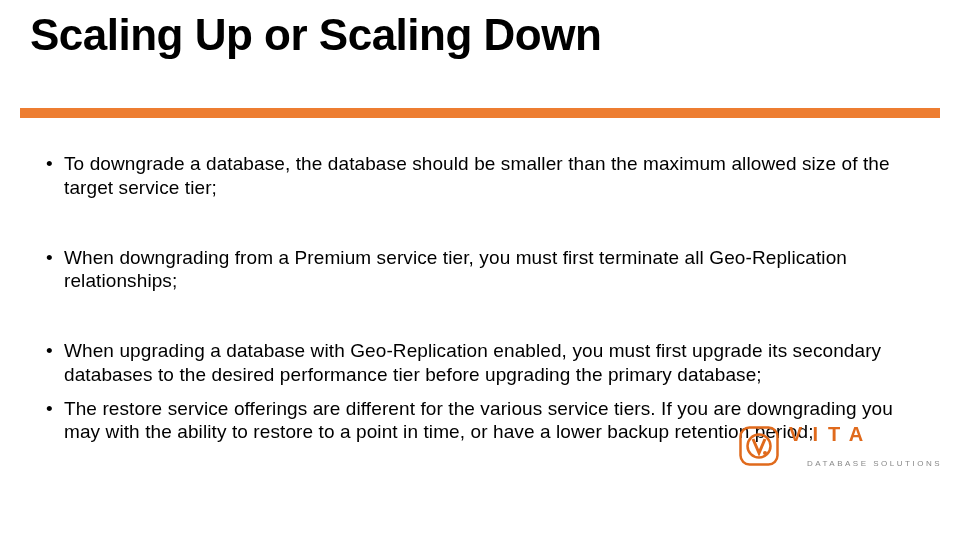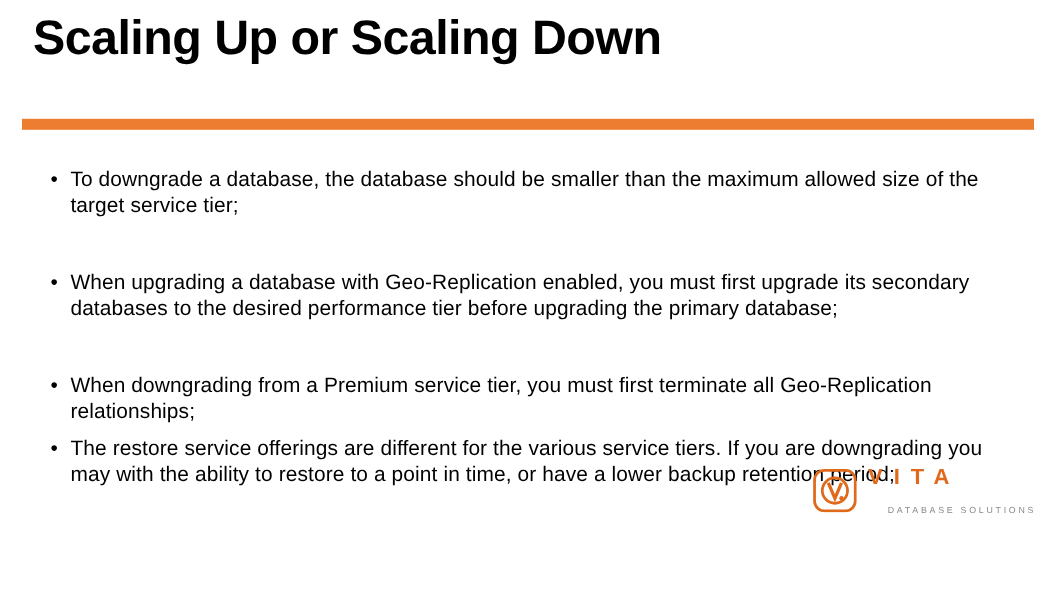--- a/index.html
+++ b/index.html
@@ -103,22 +103,22 @@
 
 <div class="slide">
 
   <div class="title">Scaling Up or Scaling Down</div>
 
   <div class="rule"></div>
 
   <div class="body">
     <ul class="bullets">
       <li class="first">To downgrade a database, the database should be smaller than the maximum allowed size of the target service tier;</li>
+      <li class="gap-lg">When downgrading from a Premium service tier, you must first terminate all Geo-Replication relationships;</li>
       <li class="gap-lg">When upgrading a database with Geo-Replication enabled, you must first upgrade its secondary databases to the desired performance tier before upgrading the primary database;</li>
-      <li class="gap-lg">When downgrading from a Premium service tier, you must first terminate all Geo-Replication relationships;</li>
       <li class="gap-sm">The restore service offerings are different for the various service tiers. If you are downgrading you may with the ability to restore to a point in time, or have a lower backup retention period;</li>
     </ul>
   </div>
 
   <div class="logo">
     <svg class="logo-mark" viewBox="0 0 40 40">
       <rect x="1.5" y="1.5" width="37" height="37" rx="9" ry="9" fill="none" stroke="#E06A1C" stroke-width="2.5"></rect>
       <circle cx="20" cy="20" r="11.5" fill="none" stroke="#E06A1C" stroke-width="2.5"></circle>
       <path d="M14 13 L20 27 L26 13" fill="none" stroke="#E06A1C" stroke-width="3" stroke-linejoin="miter"></path>
       <circle cx="26" cy="27" r="2" fill="#E06A1C"></circle>

